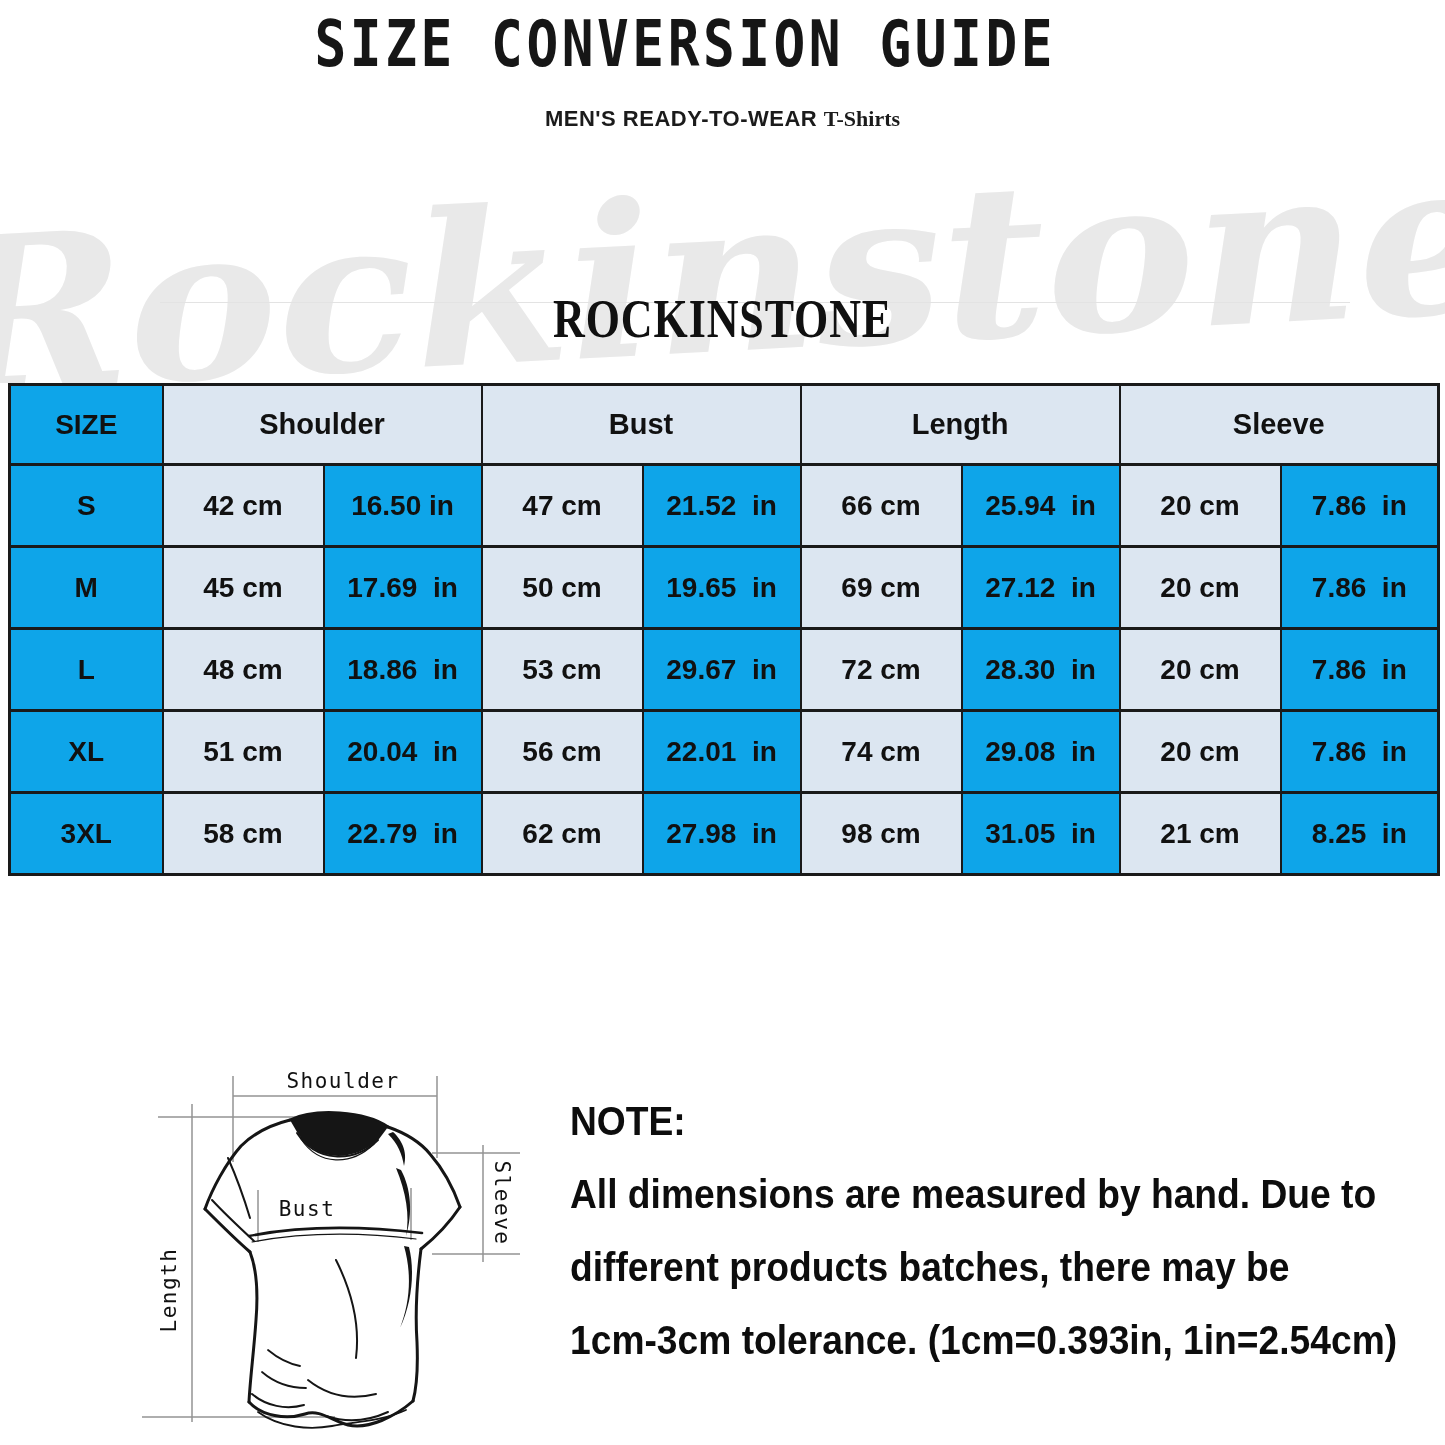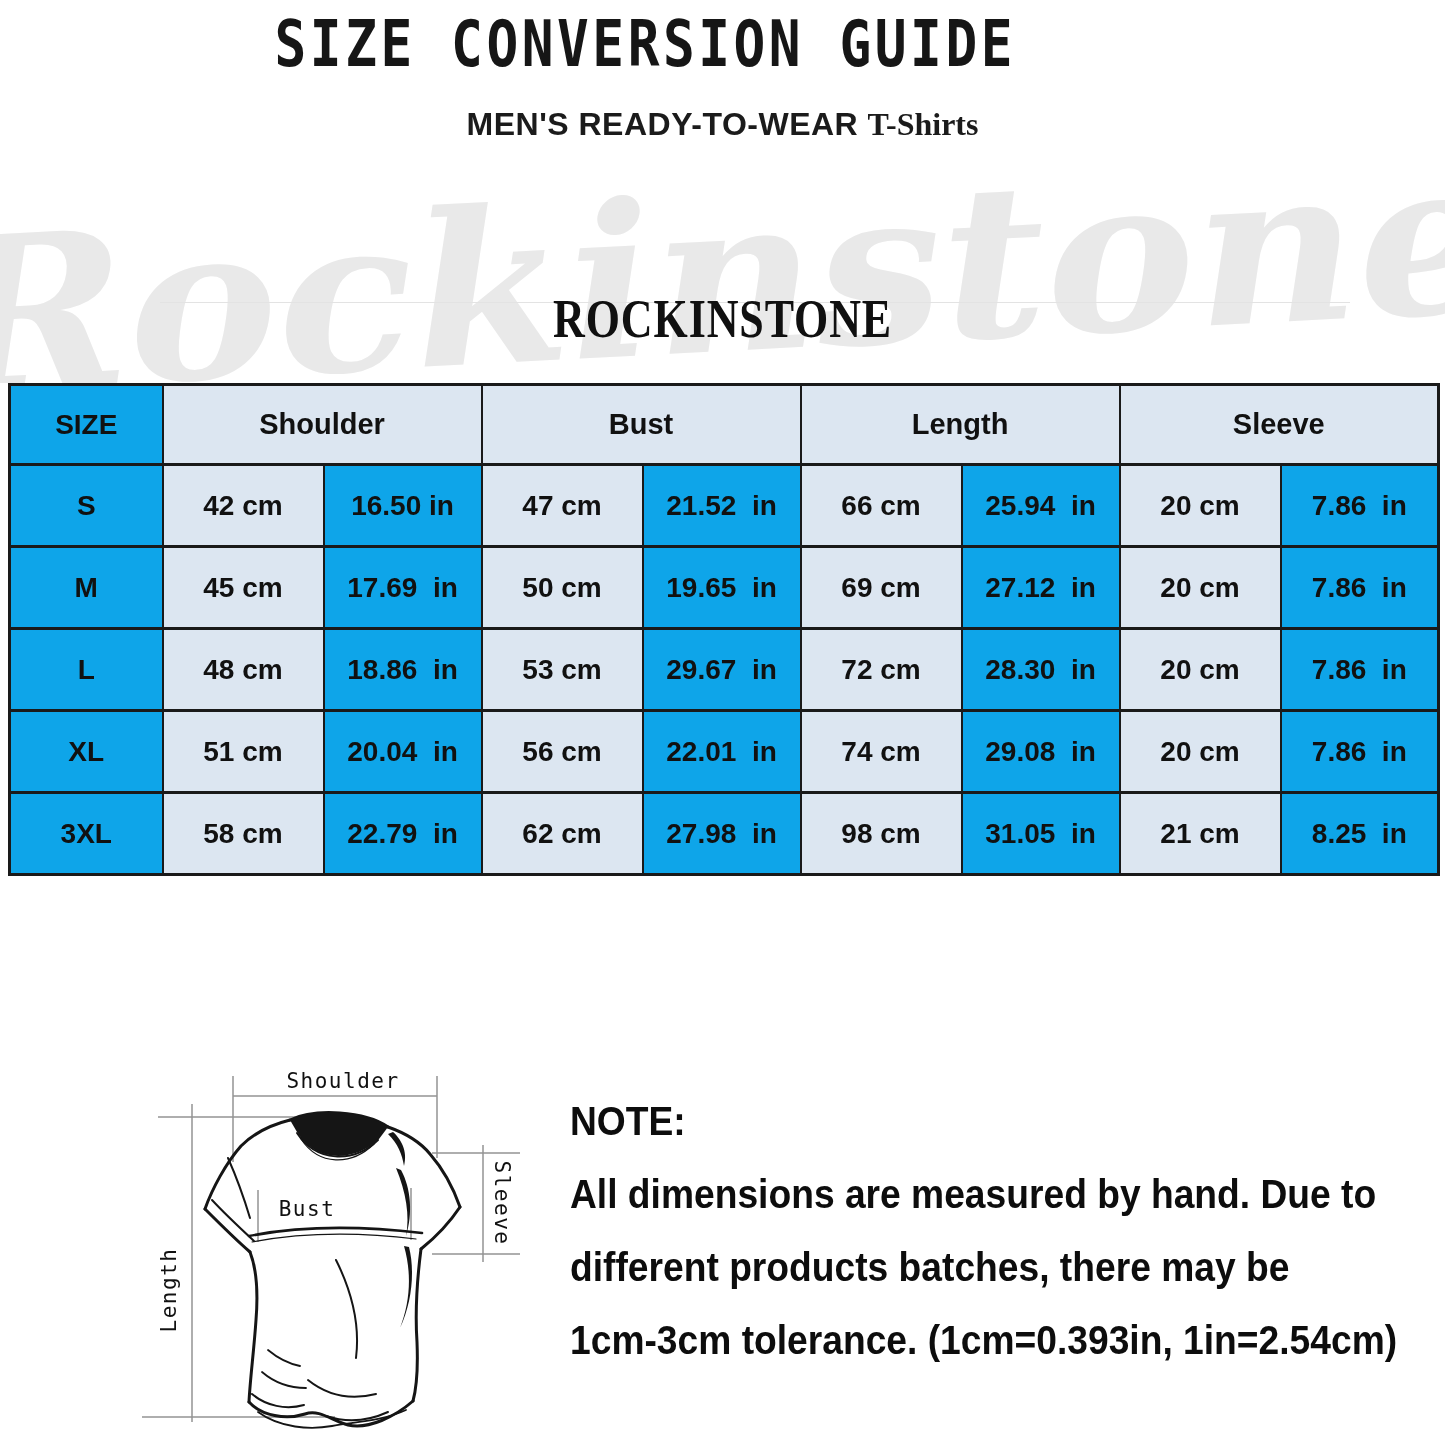--- a/index.html
+++ b/index.html
@@ -4,26 +4,26 @@
 <style>
   html,body{margin:0;padding:0;background:#fff;}
   body{width:1445px;height:1445px;position:relative;overflow:hidden;
        font-family:"Liberation Sans",sans-serif;color:#141414;}
   .abs{position:absolute;}
 
   
   .watermark{position:absolute;top:183px;left:0;width:1445px;height:200px;z-index:0;pointer-events:none;}
 
   
-  .title-wrap{top:6px;left:0;width:1290px;text-align:center;z-index:2;}
+  .title-wrap{top:6px;left:0;width:1290px;text-align:center;z-index:2;padding-left:40px;}
   .title-inner{display:inline-block;font-family:"DejaVu Sans Mono",monospace;font-weight:700;
        font-size:60px;letter-spacing:4px;transform:scale(0.88,1.08);transform-origin:center top;
        white-space:nowrap;color:#161616;}
   .subtitle{top:106px;left:0;width:1445px;text-align:center;z-index:2;
-       font-size:32px;font-weight:bold;letter-spacing:0.5px;color:#1b1b1b;}
+       font-size:22px;font-weight:bold;letter-spacing:0.5px;color:#1b1b1b;}
   .subtitle .alt{font-family:"Liberation Serif",serif;letter-spacing:0;}
   .desc{top:188px;left:0;width:1445px;text-align:center;z-index:2;
        font-family:"DejaVu Serif",serif;font-style:italic;font-size:25px;line-height:43px;color:#1d1d1d;}
   .rule{top:302px;left:160px;width:1190px;height:1px;background:#e3e3e3;z-index:1;}
   .brand{top:286px;left:0;width:1445px;text-align:center;z-index:2;}
   .brand-inner{display:inline-block;font-family:"Liberation Serif",serif;font-weight:bold;
        font-size:50px;transform:scale(0.88,1.1);transform-origin:center top;letter-spacing:1px;color:#101010;}
 
   
   .size-table{position:absolute;top:383px;left:8px;z-index:2;border-collapse:collapse;

